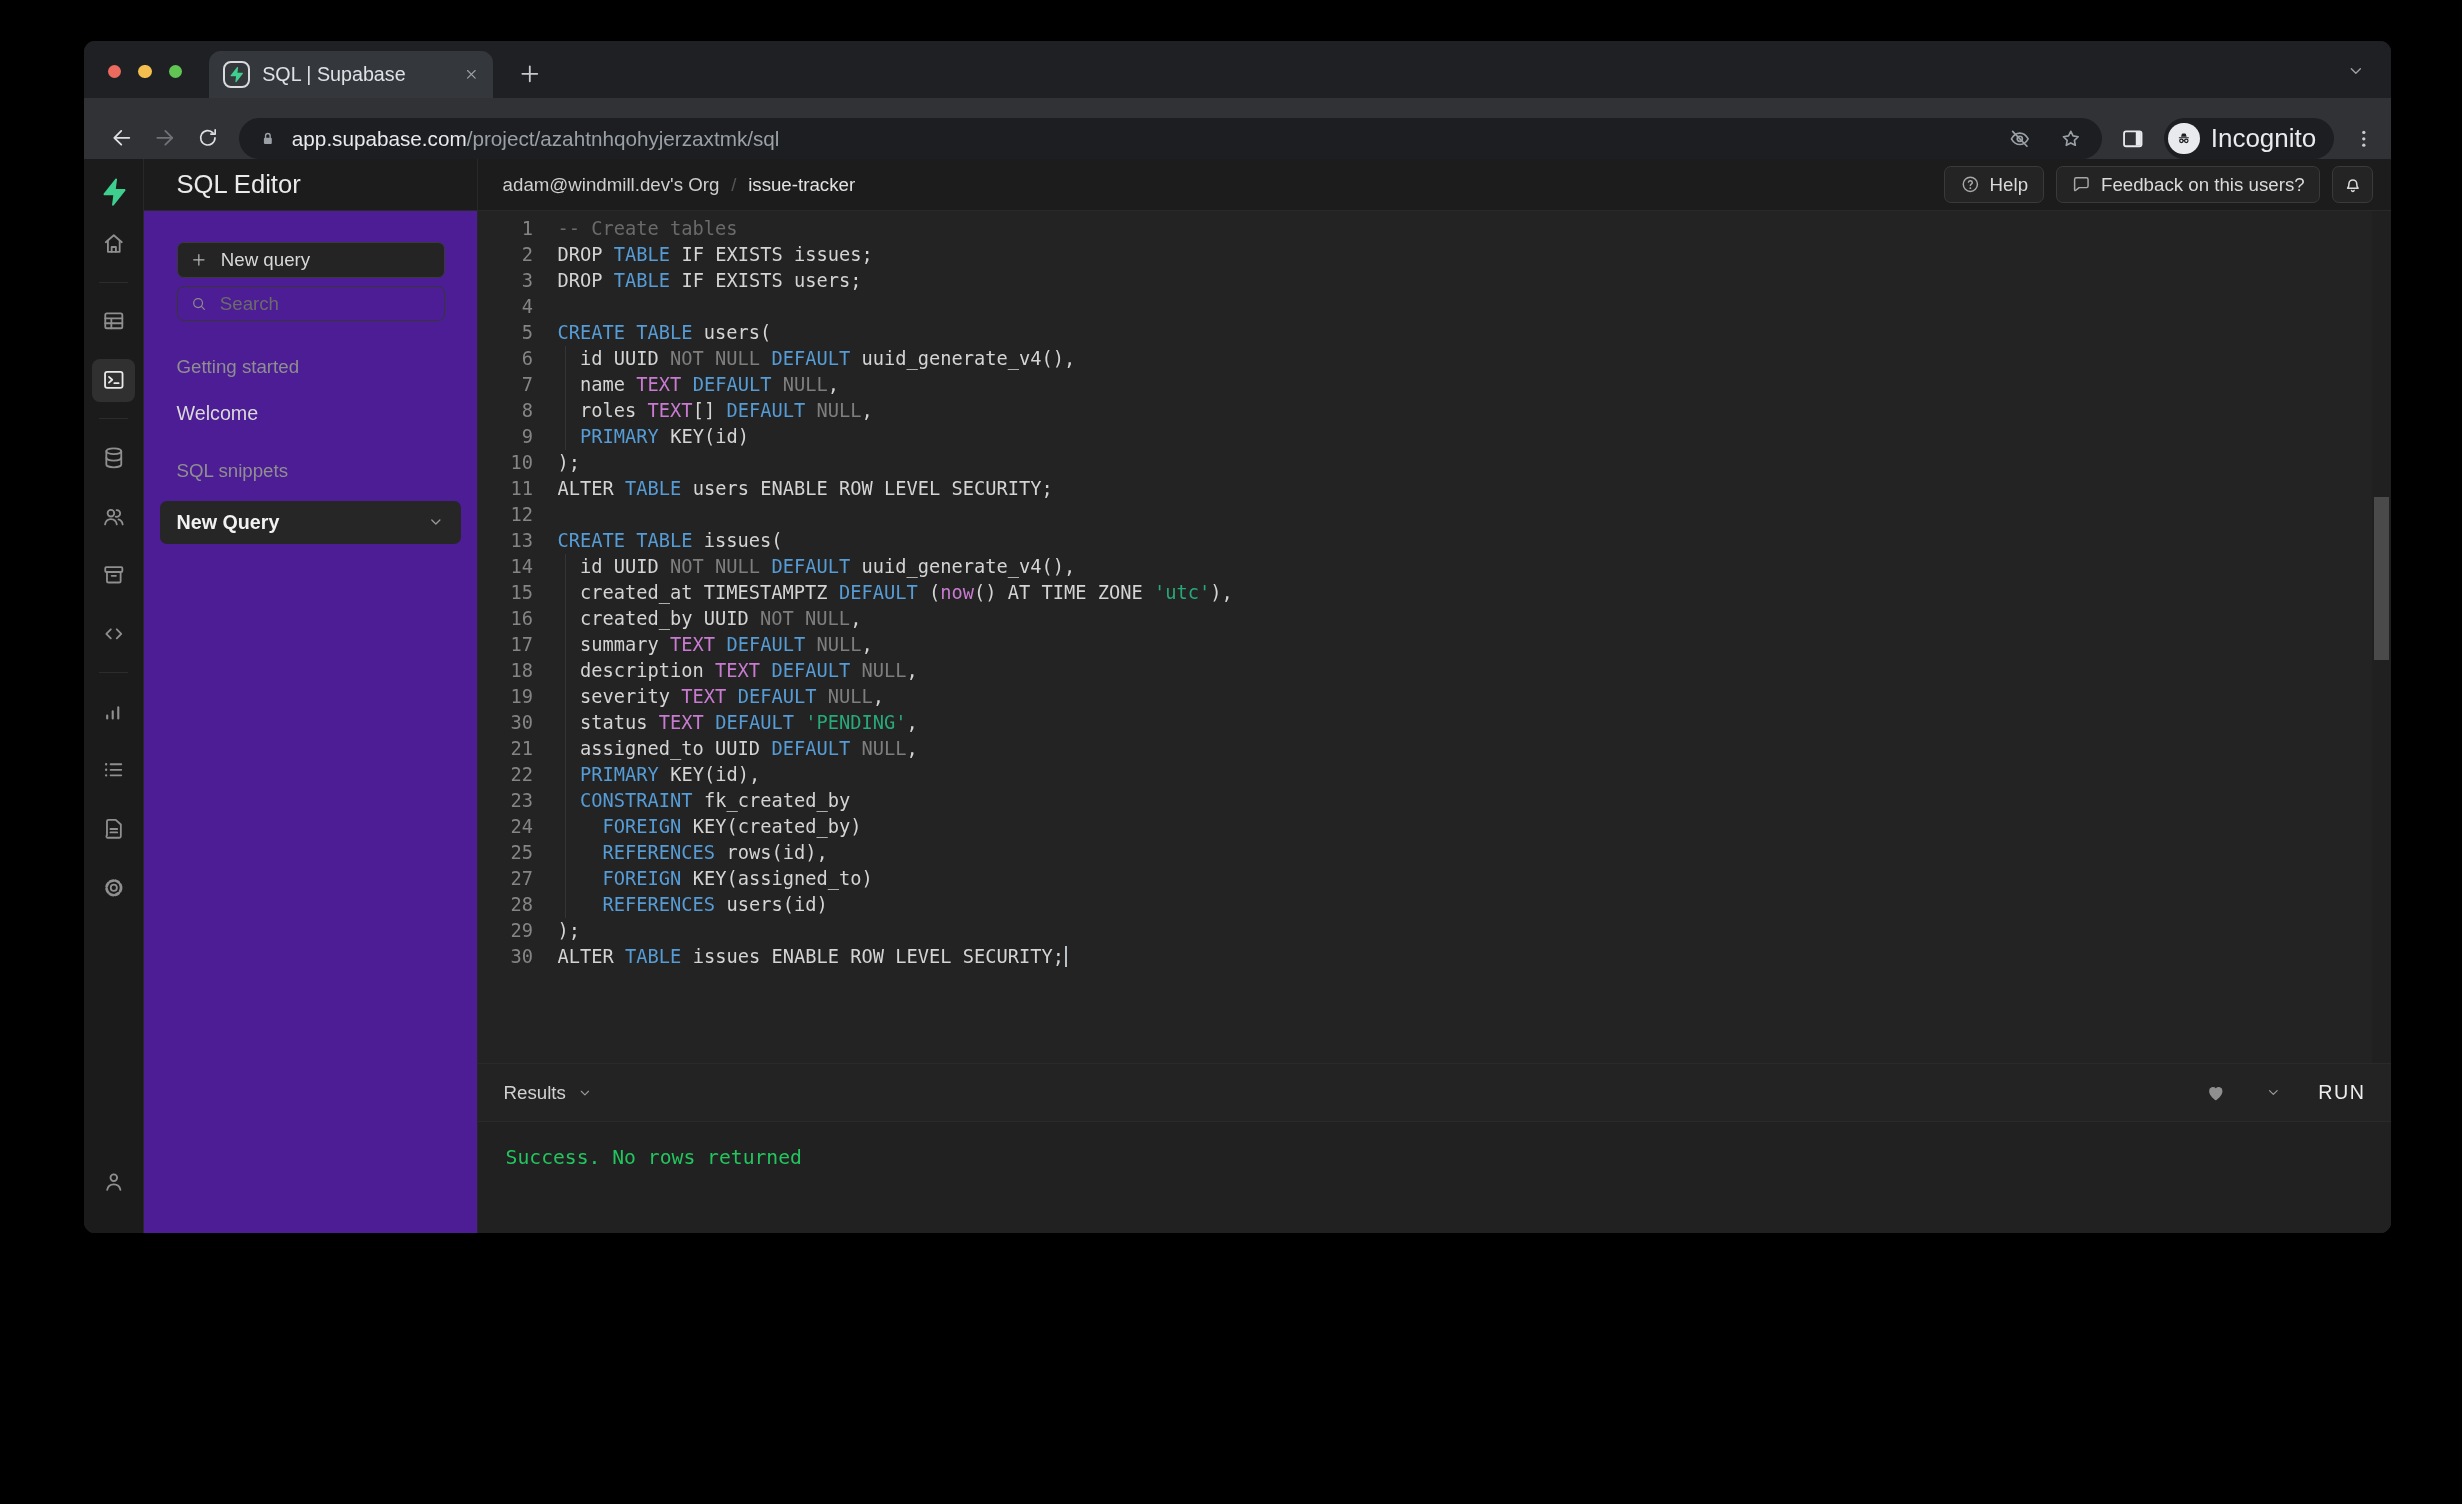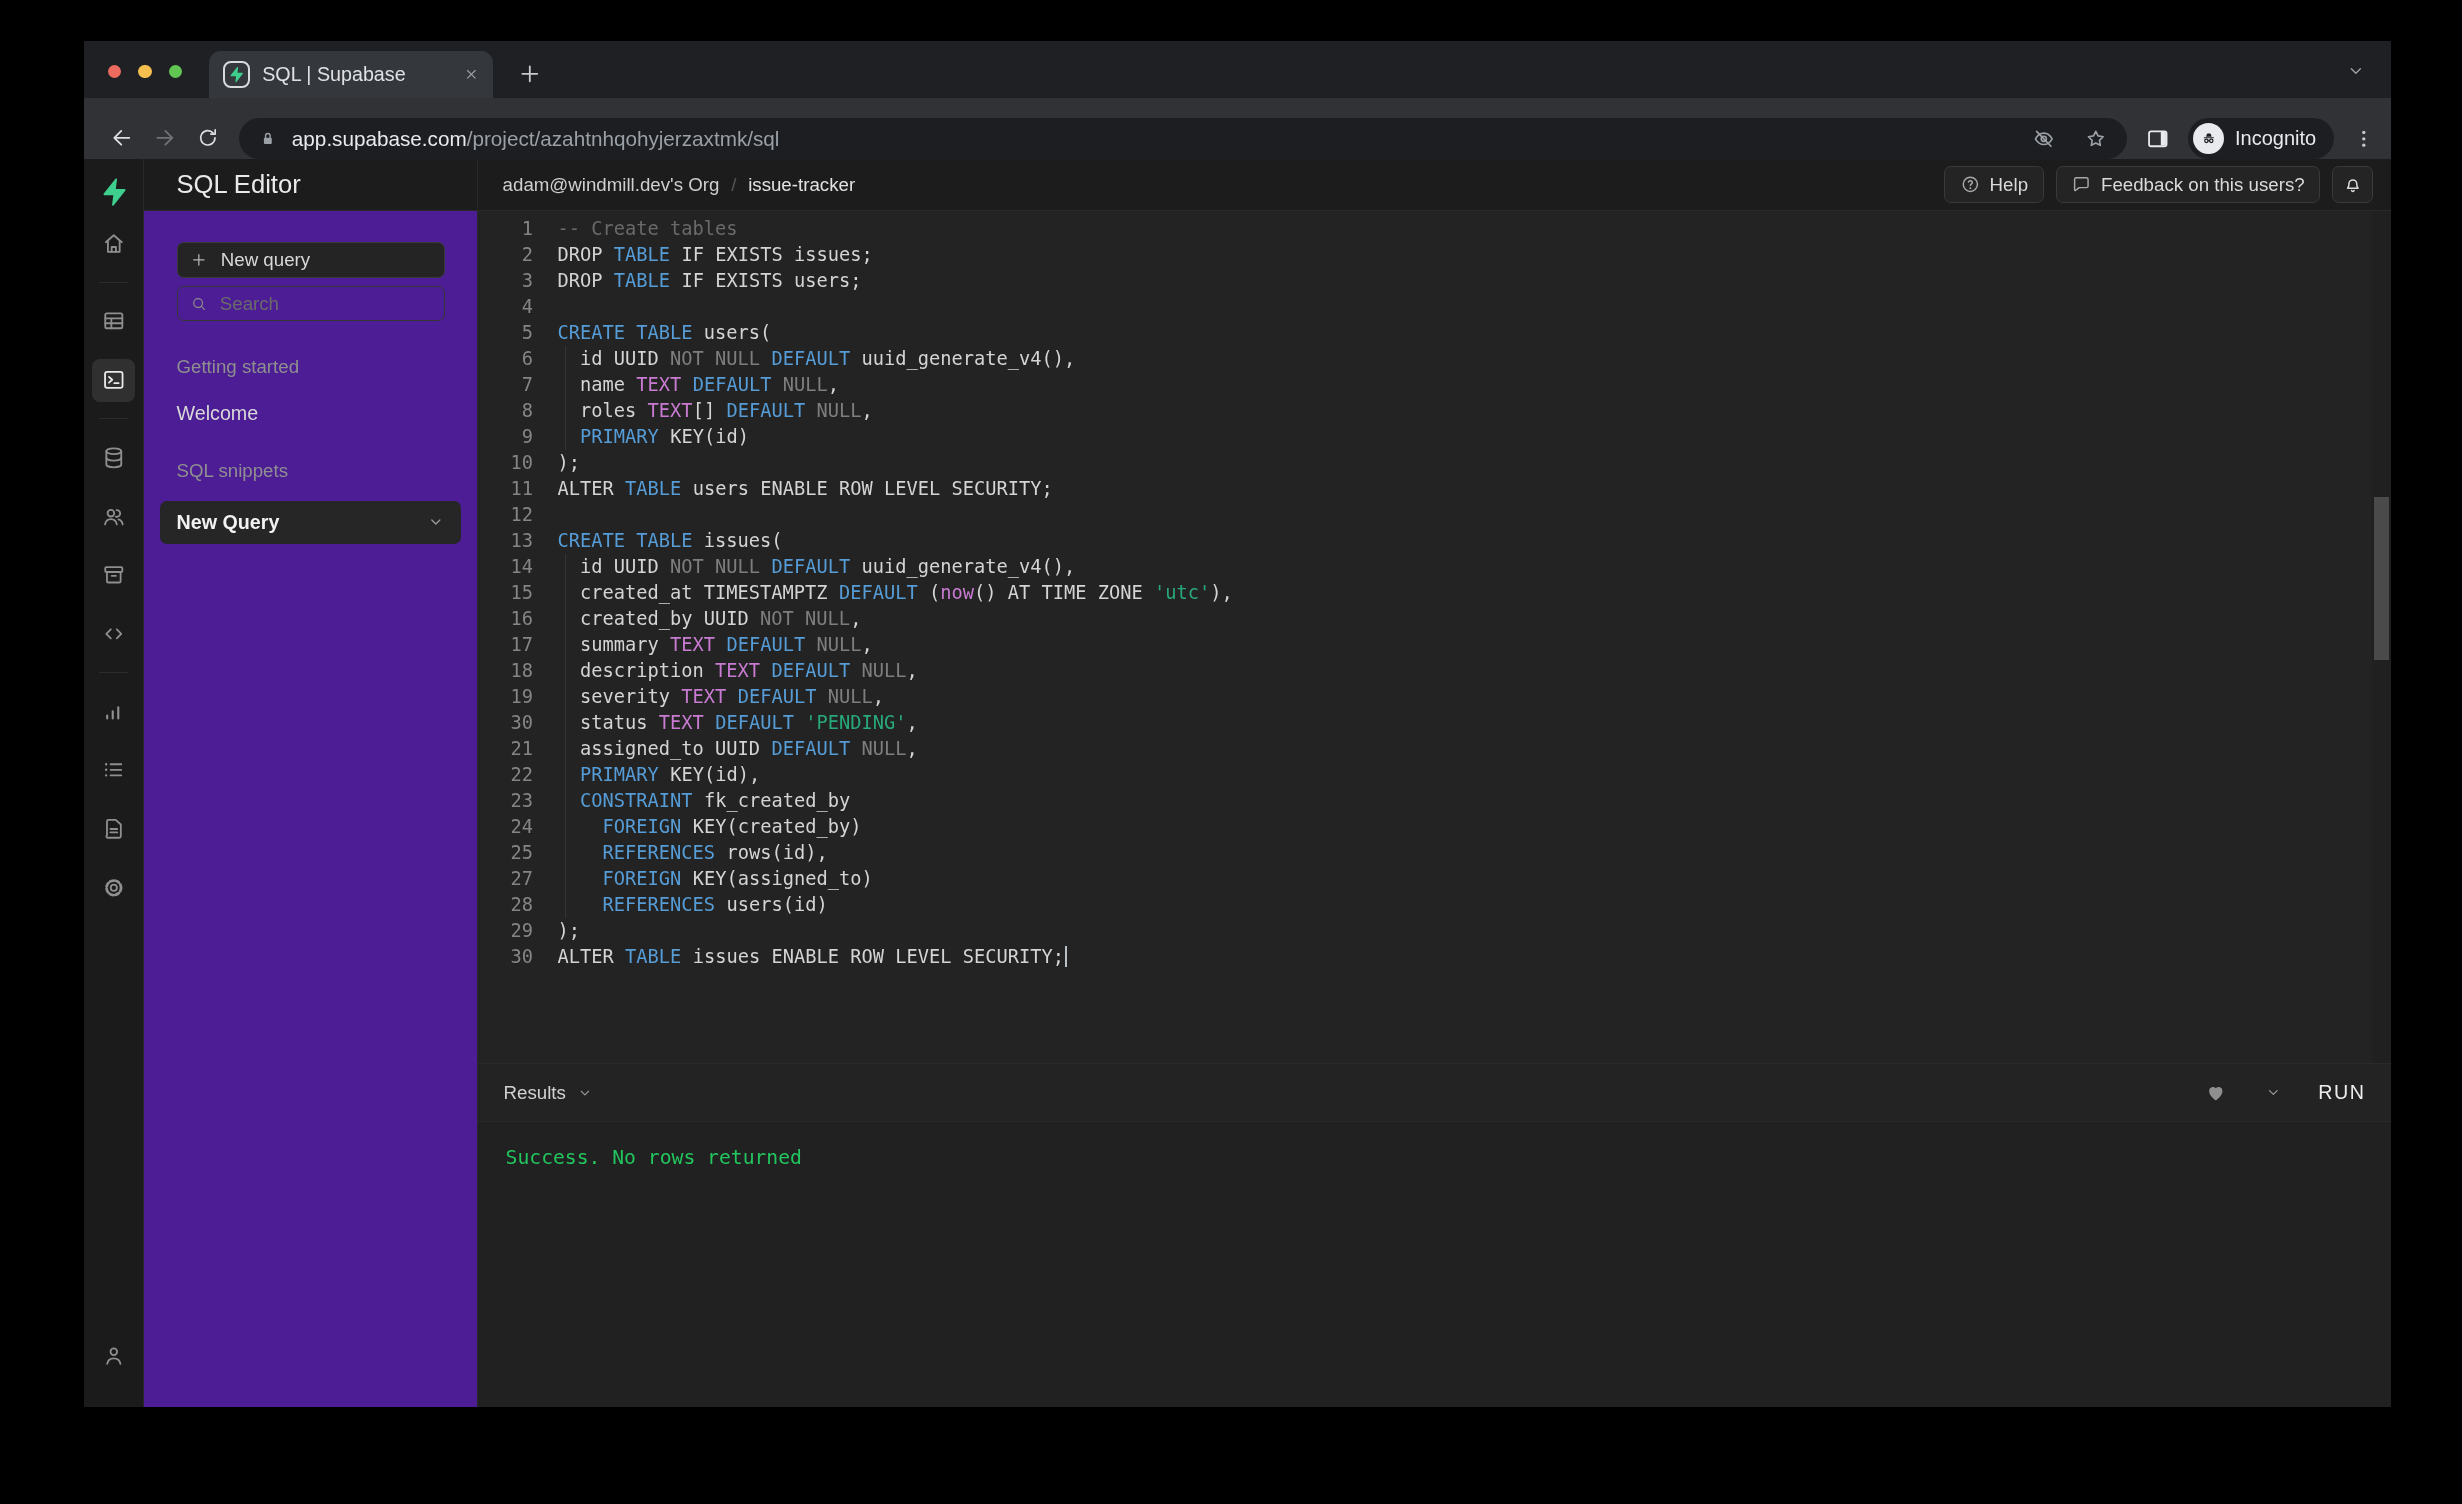--- a/index.html
+++ b/index.html
@@ -1,42 +1,42 @@
 <!DOCTYPE html>
 <html style="--kw: #569CD6; --tp: #C97BD2; --st: #28A97A; --cm: #6A6A6A; --mu: #7E7E7E; --tx: #D4D4D4; --accent: #3ECF8E;"><head>
 <meta charset="utf-8">
 <style>
   :root{
     --kw:#569CD6; --tp:#C97BD2; --st:#28A97A; --cm:#6A6A6A; --mu:#7E7E7E; --tx:#D4D4D4; --accent:#3ECF8E;
   }
   *{box-sizing:border-box;margin:0;padding:0}
   body{width:2463px;height:1504px;background:#000;font-family:"Liberation Sans",sans-serif;position:relative;overflow:hidden}
   svg{display:block}
-  .window{position:absolute;left:84px;top:41px;width:2307px;height:1366px;border-radius:1px;overflow:hidden;background:#232323;display:flex;flex-direction:column;box-shadow:0 29.6px 79px rgba(0,0,0,.8)}
+  .window{position:absolute;left:84px;top:41px;width:2307px;height:1192px;border-radius:11px;overflow:hidden;background:#232323;display:flex;flex-direction:column;box-shadow:0 29.6px 79px rgba(0,0,0,.8)}
 
   
   .tabstrip{height:57px;background:#1E2023;position:relative;display:flex;align-items:flex-end;flex:0 0 auto}
   .traffic{position:absolute;left:23.6px;top:23.6px;display:flex;gap:16.7px}
   .dot{width:13.8px;height:13.8px;border-radius:50%}
   .dot.r{background:#EC6A5E}.dot.y{background:#F5BF4F}.dot.g{background:#61C554}
   .tab{margin-left:125px;width:284px;height:47px;background:#34373B;border-radius:11.8px 11.8px 0 0;display:flex;align-items:center;padding:0 13.8px;gap:11.8px}
   .favicon{width:27.6px;height:27.6px;border:2px solid #D8DADE;border-radius:7.9px;display:flex;align-items:center;justify-content:center;color:var(--accent);flex:0 0 auto}
   .tab-title{color:#DFE1E5;font-size:19.7px;flex:1;white-space:nowrap;overflow:hidden}
   .tab-close{color:#9AA0A6}
   .newtab{margin:0 0 11.8px 23.6px;color:#C7C9CC}
   .strip-chev{position:absolute;right:25.6px;top:19.7px;color:#9AA0A6}
   .toolbar{height:61px;background:#303236;display:flex;align-items:flex-end;padding:0 15.8px;flex:0 0 auto}
   .navbtn{width:43px;height:43px;border-radius:50%;display:flex;align-items:center;justify-content:center;color:#DDE0E3;flex:0 0 auto}
   .navbtn.disabled{color:#6F7378}
   .urlbar{flex:1;height:41px;background:#1C1E21;border-radius:20.7px;display:flex;align-items:center;padding:0 19.7px;margin:0 9.9px;min-width:0;color:#9AA0A6}
   .url{font-size:20.7px;white-space:nowrap;overflow:hidden;margin-left:13.8px}
   .url .domain{color:#E8EAED}.url .path{color:#9AA0A6}
   .url-actions{margin-left:auto;display:flex;align-items:center;gap:27.6px;color:#9AA0A6}
   .tb-right{display:flex;align-items:center;gap:17.7px;margin-left:7.9px;color:#E8EAED}
-  .incog{height:41px;background:#1C1E21;border-radius:20.7px;display:flex;align-items:center;gap:10.8px;padding:4.9px 17.7px 4.9px 4.9px;color:#E8EAED;font-size:20px}
+  .incog{height:41px;background:#1C1E21;border-radius:20.7px;display:flex;align-items:center;gap:10.8px;padding:4.9px 17.7px 4.9px 4.9px;color:#E8EAED;font-size:26px}
   .incog-circle{width:31.5px;height:31.5px;background:#E8EAED;border-radius:50%;display:flex;align-items:center;justify-content:center;color:#1C1E21}
   .dots{color:#C7C9CC}
 
   
   .app{flex:1;display:flex;min-height:0;background:#1B1B1B}
   .rail{width:60px;flex:0 0 auto;border-right:1px solid #282828;display:flex;flex-direction:column;align-items:center;padding:15.8px 0 21.7px;background:#1B1B1B}
   .rail-logo{color:var(--accent);margin:2px 0 7.9px}
   .rail-btn{width:43px;height:43px;margin:7.9px 0;border-radius:7.9px;display:flex;align-items:center;justify-content:center;color:#8F8F8F}
   .rail-btn.active{background:#303030;color:#E9E9E9}
   .rail-div{width:29.6px;border-top:1px solid #2C2C2C;margin:8.9px 0}

